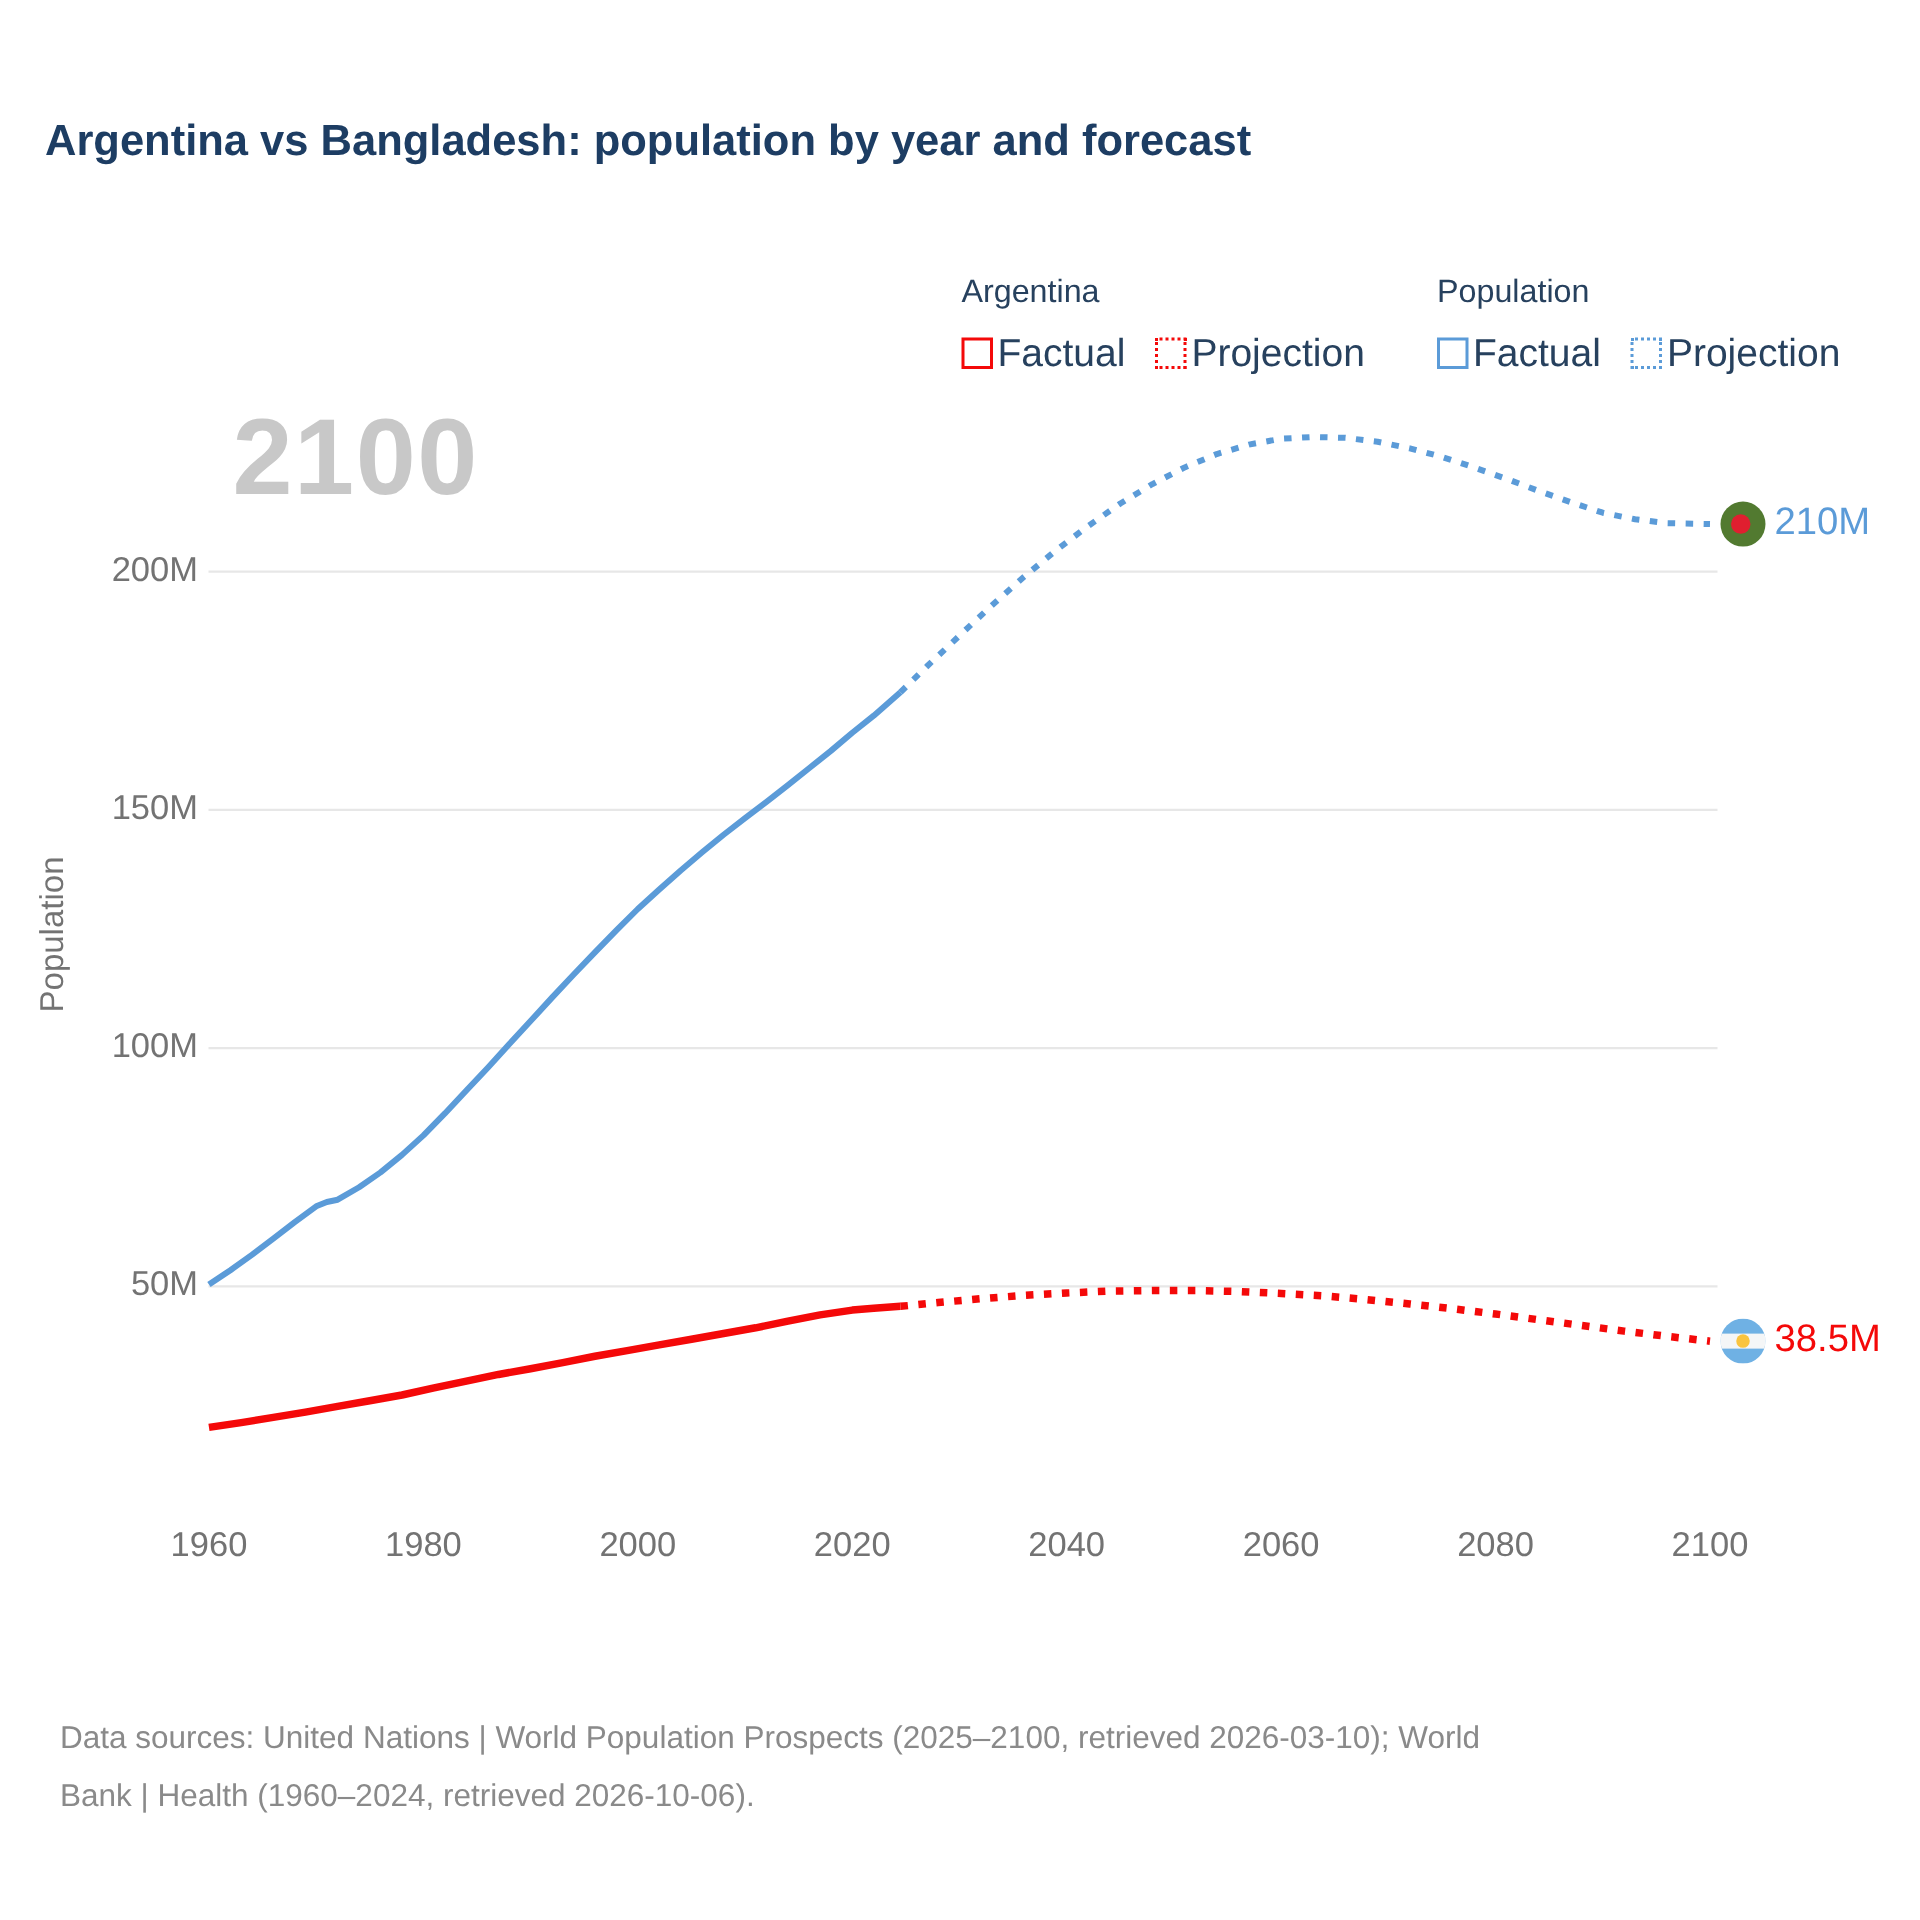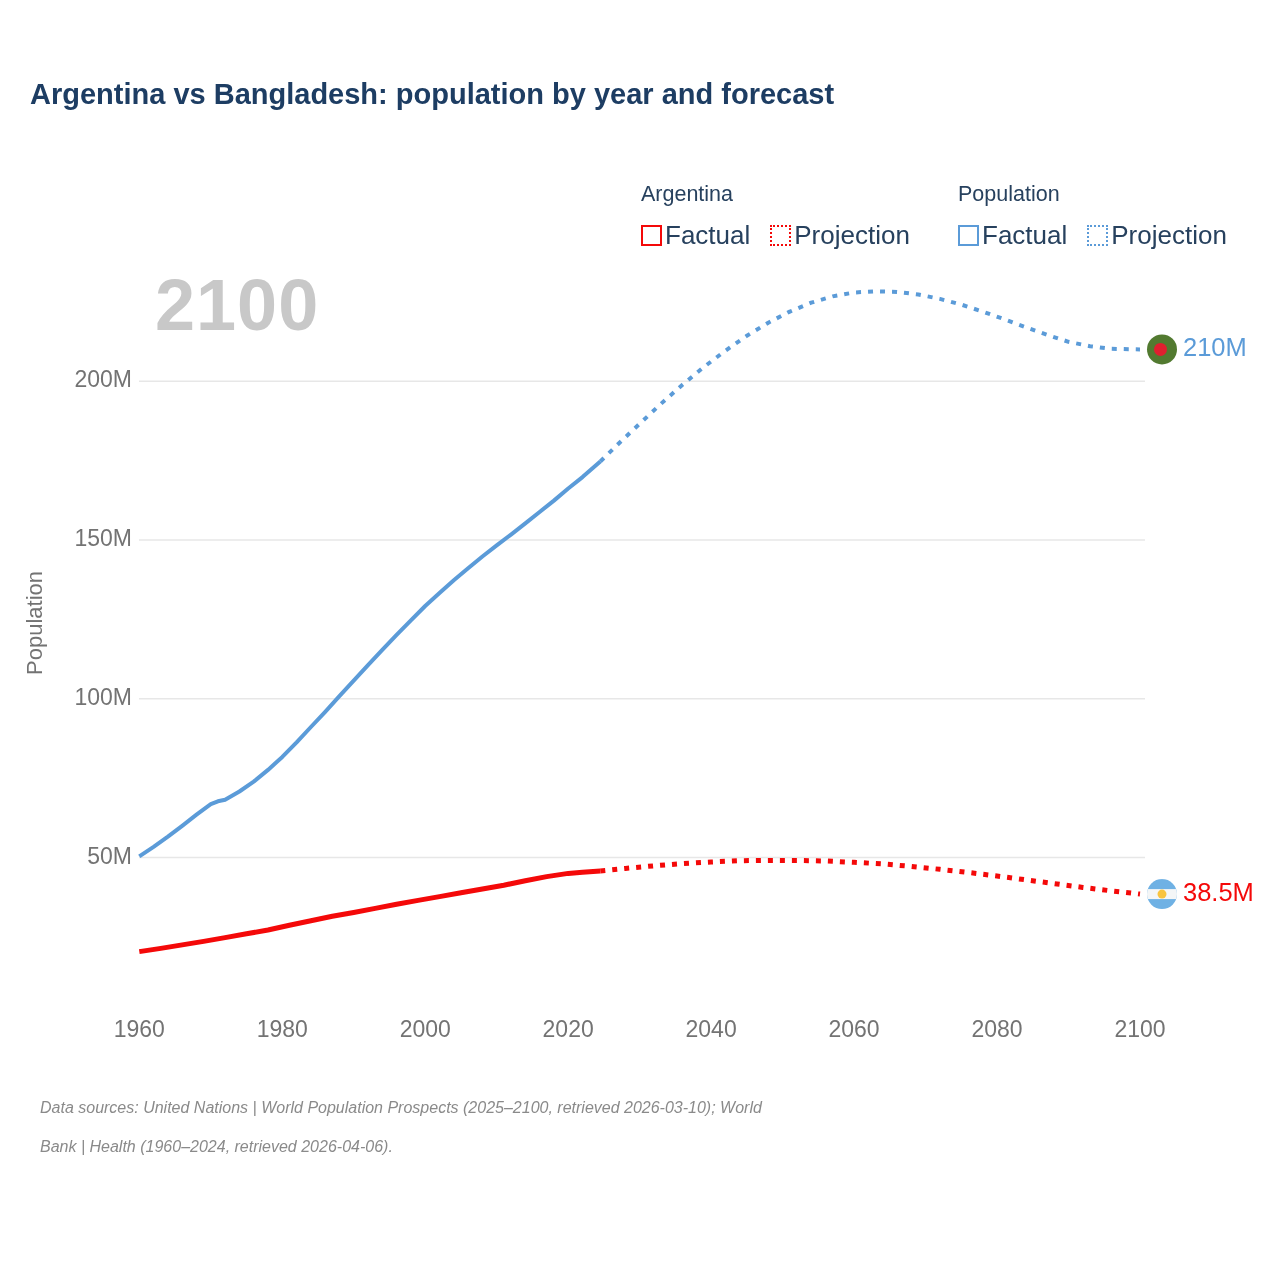--- a/index.html
+++ b/index.html
@@ -12,21 +12,21 @@
   .legend-header{font-size:21.5px;color:#27415e;margin-bottom:13px;margin-top:42px;}
   .legend-row{display:flex;align-items:center;}
   .swatch{display:inline-block;width:21px;height:21px;box-sizing:border-box;margin-right:3px;background:#fff;}
   .swatch.solid{border:2.5px solid #888;}
   .swatch.dotted{border:2.5px dotted #888;}
   .swatch.second{margin-left:20px;}
   .legend-label{font-size:26px;color:#27415e;}
   .watermark{position:absolute;left:155px;top:264px;font-size:72px;font-weight:bold;color:#c8c8c8;letter-spacing:1px;}
   #chart{position:absolute;left:0;top:0;}
   #chart text{font-family:"Liberation Sans","DejaVu Sans",sans-serif;}
-  .footer{position:absolute;left:40px;top:1088px;font-size:16px;line-height:39px;color:#8a8a8a;font-style:italic;}
+  .footer{position:absolute;left:40px;top:1139px;font-size:21px;line-height:39px;color:#8a8a8a;}
 </style>
 </head>
 <body>
 
 <div class="canvas">
 
   <h1 class="title">Argentina vs Bangladesh: population by year and forecast</h1>
 
   <div class="legend-group g-argentina">
     <div class="legend-header">Argentina</div>
@@ -85,16 +85,16 @@
       <g>
         <rect x="1146.996580027361" y="879.0772532188842" width="30" height="30" fill="#6fb1e4" clip-path="url(#clip1)"></rect>
         <rect x="1146.996580027361" y="889.0772532188842" width="30" height="10" fill="#f4f6f7" clip-path="url(#clip1)"></rect>
         <circle cx="1161.996580027361" cy="894.0772532188842" r="4.5" fill="#f9c43f"></circle>
       </g>
       <text x="1182.996580027361" y="894.0772532188842" dominant-baseline="middle" font-size="25.5" fill="#f40909">38.5M</text>
     </svg>
 
   <div class="footer">
     <div>Data sources: United Nations | World Population Prospects (2025–2100, retrieved 2026-03-10); World</div>
-    <div>Bank | Health (1960–2024, retrieved 2026-04-06).</div>
+    <div>Bank | Health (1960–2024, retrieved 2026-10-06).</div>
   </div>
 
 </div>
 
 </body></html>

